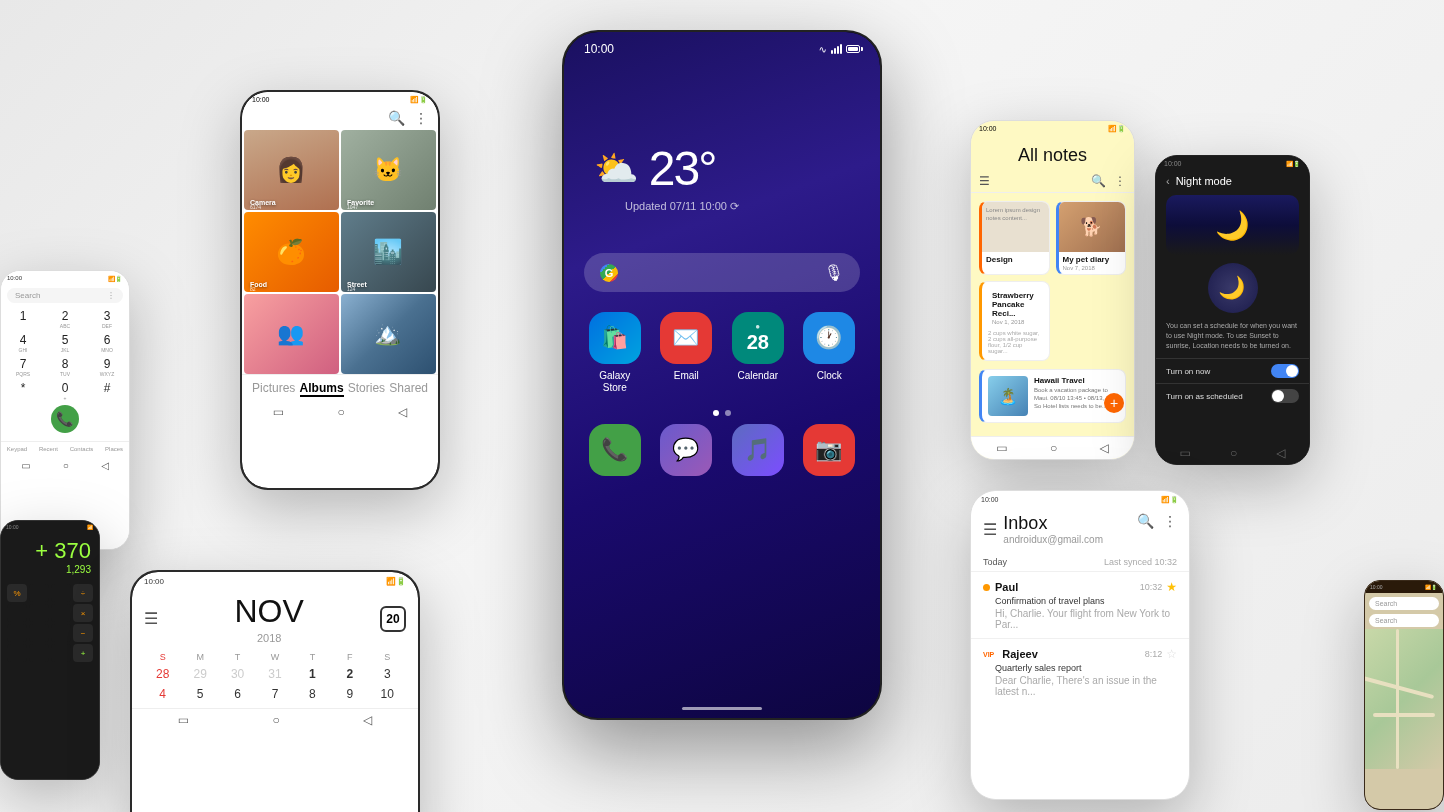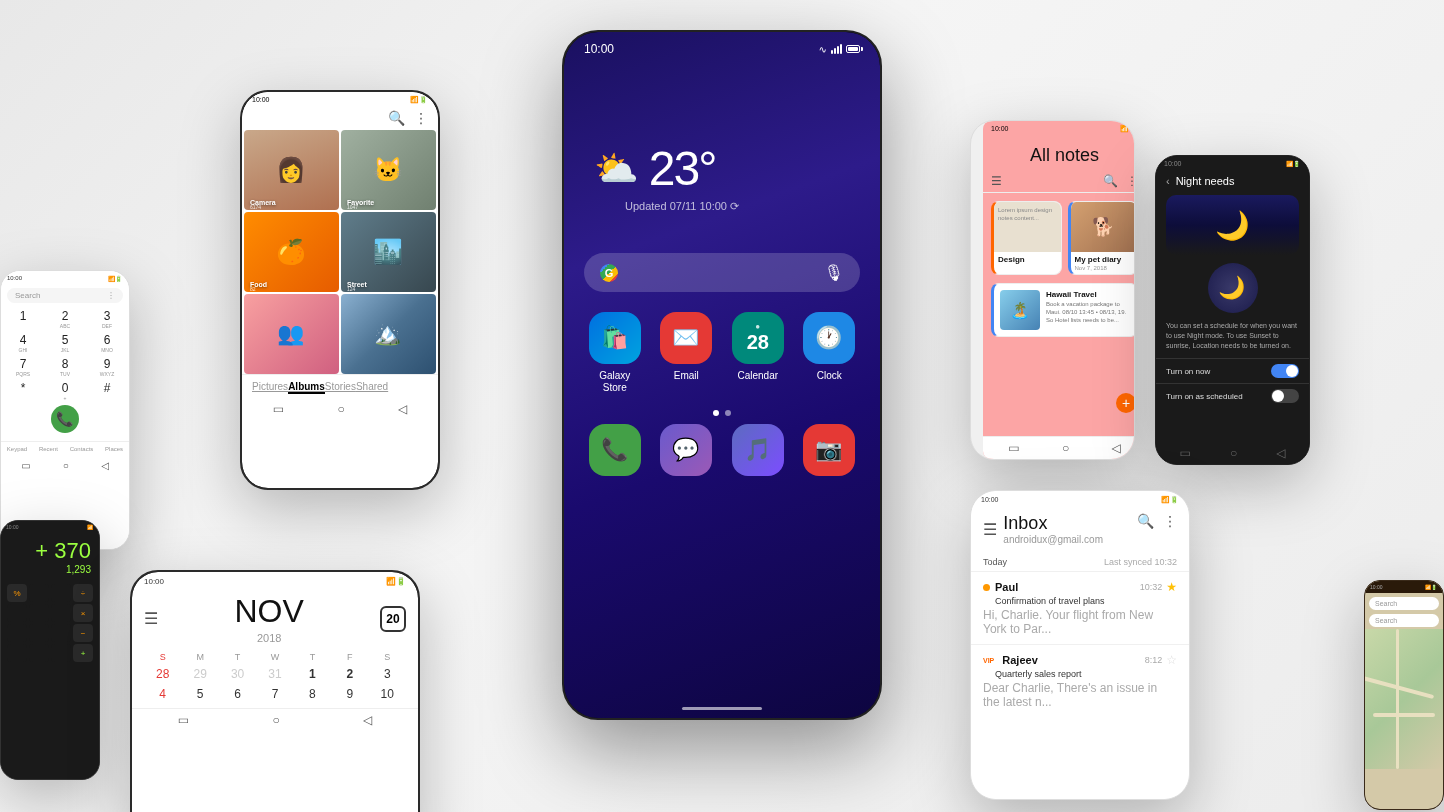--- a/index.html
+++ b/index.html
@@ -411,26 +411,25 @@
     }
     .thumb-mountain {
       background: linear-gradient(135deg, #8ab0d0, #4a7090, #2d5070);
       display: flex;
       align-items: center;
       justify-content: center;
       font-size: 22px;
     }
     .gallery-tabs {
       display: flex;
-      justify-content: flex-start;
+      justify-content: space-between;
       padding: 6px 10px 4px;
       border-top: 1px solid #eee;
-      font-size: 10px;
+      font-size: 12px;
       color: #999;
-      text-decoration: underline;
     }
     .gallery-tabs .active { color: #000; font-weight: 600; border-bottom: 2px solid #000; }
     .gallery-nav {
       display: flex;
       justify-content: space-around;
       padding: 4px;
       font-size: 12px;
       color: #555;
     }
 
@@ -534,23 +533,22 @@
       top: 120px;
       border-radius: 24px;
       background: #f0f0f0;
       border: 1.5px solid #ddd;
     }
     .phone-notes-inner {
       width: 100%;
       height: 100%;
       border-radius: 8px;
       overflow: hidden;
-      background: #fca5a5;
-      position: relative;
-      margin-left: 12px;
+      background: #fef9c3;
+      position: relative;
     }
     .notes-status {
       display: flex;
       justify-content: space-between;
       padding: 4px 8px;
       font-size: 7px;
     }
     .notes-title {
       text-align: center;
       font-size: 18px;
@@ -863,21 +861,21 @@
     .email-dot {
       width: 7px;
       height: 7px;
       border-radius: 50%;
       flex-shrink: 0;
     }
     .dot-orange { background: #ff9800; }
     .email-sender { font-size: 11px; font-weight: 600; color: #111; }
     .email-time { font-size: 9px; color: #aaa; }
     .email-subject { font-size: 9px; font-weight: 500; color: #333; margin-bottom: 2px; margin-left: 12px; }
-    .email-preview { font-size: 12px; color: #aaa; }
+    .email-preview { font-size: 10px; color: #aaa; margin-left: 12px; }
     .vip-badge {
       font-size: 7px;
       color: #ff6600;
       font-weight: bold;
       margin-right: 3px;
     }
     .star-icon { font-size: 12px; color: #ffc107; }
     .star-empty { font-size: 12px; color: #ddd; }
 
     
@@ -1294,20 +1292,27 @@
           <div style="font-size:6px;color:#888;line-height:1.4;">Lorem ipsum design notes content...</div>
         </div>
         <div class="notes-card-title">Design</div>
         <div class="notes-card-date"></div>
       </div>
       <div class="notes-card notes-card-blue">
         <div class="notes-card-pet">🐕</div>
         <div class="notes-card-title">My pet diary</div>
         <div class="notes-card-date">Nov 7, 2018</div>
       </div>
+      <div class="notes-card" style="border-left:3px solid #ff9800;">
+        <div style="padding:6px;">
+          <div class="notes-card-title">Strawberry Pancake Reci...</div>
+          <div class="notes-card-date">Nov 1, 2018</div>
+          <div style="font-size:6px;color:#aaa;margin-top:2px;">2 cups white sugar, 2 cups all-purpose flour, 1/2 cup sugar...</div>
+        </div>
+      </div>
     </div>
 
     <div class="notes-card" style="margin:0 8px;border-left:3px solid #4285f4;">
       <div class="notes-card-wide-content">
         <div class="notes-card-wide-img">🏝️</div>
         <div class="notes-card-wide-text">
           <div class="notes-card-wide-title">Hawaii Travel</div>
           <div class="notes-card-wide-body">Book a vacation package to Maui. 08/10 13:45 • 08/13, 19. So Hotel lists needs to be...</div>
         </div>
       </div>
@@ -1323,21 +1328,21 @@
 </div>
 
 <div class="phone phone-night">
   <div class="phone-night-inner">
     <div class="night-status">
       <span>10:00</span>
       <span style="font-size:6px;">📶🔋</span>
     </div>
     <div class="night-header">
       <span class="night-back">‹</span>
-      <span>Night needs</span>
+      <span>Night mode</span>
     </div>
     <div class="night-scene">
       <span class="night-moon">🌙</span>
     </div>
     <div class="night-toggle-circle">🌙</div>
     <div class="night-desc">You can set a schedule for when you want to use Night mode. To use Sunset to sunrise, Location needs to be turned on.</div>
     <div class="night-toggle-row">
       <span class="night-toggle-label">Turn on now</span>
       <div class="toggle-on"></div>
     </div>

